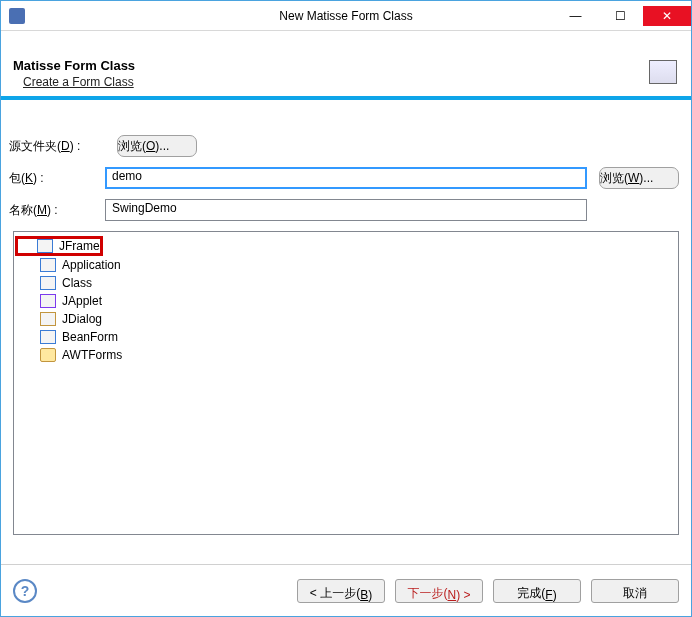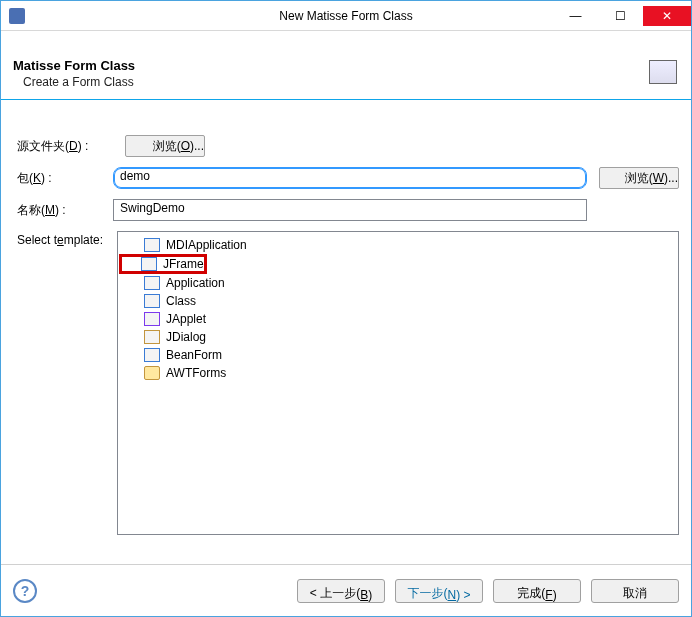--- a/index.html
+++ b/index.html
@@ -50,54 +50,54 @@
     color:#000;
   }
   .titlebar .ctrl.close {
     background:#e81123; color:#fff; width:48px; height:20px;
   }
   .header-panel {
     height: 48px;
     padding: 6px 12px;
     display:flex; align-items:flex-start;
     position:relative;
-    border-bottom:1px solid #0ea5e9;
+    border-bottom:4px solid #0ea5e9;
   }
   .header-panel .titles { display:flex; flex-direction:column; }
   .header-title { font-size: 13px; font-weight: bold; }
-  .header-sub { font-size: 12px; color:#222; margin-top:2px; margin-left:10px;}
+  .header-sub { font-size: 12px; color:#222; margin-top:2px; margin-left:10px;text-decoration:underline;}
   .header-icon {
     position:absolute; right:14px; top:8px;
     width: 28px; height: 24px;
     border:1px solid #666;
     background: linear-gradient(#eef, #dde);
   }
   .body {
-    flex:1; padding: 14px 12px 8px 16px;
+    flex:1; padding: 14px 12px 8px 8px;
     display:flex; flex-direction:column;
   }
   .row { display:flex; align-items:center; margin-bottom:10px; }
   .label { width: 96px; font-size:12px; }
   .underl { text-decoration: underline; }
   .textbox {
     flex:1; height:22px;
     border:1px solid #828790;
     background:#fff; padding:1px 6px;
     font-size:12px;
     color:#000;
   }
-  .textbox[data-focus="true"] { border-color:#3399ff; box-shadow:0 0 0 1px #3399ff inset;border-radius:8px; }
+  .textbox[data-focus="true"] { border-color:#3399ff; box-shadow:0 0 0 1px #3399ff inset; }
   .browse-btn {
     width: 80px; height:22px;
     margin-left:12px;
     border:1px solid #a0a0a0;
     background:#f0f0f0;
-    font-size:12px; text-align:right;
+    font-size:12px; text-align:left;
     line-height:20px;
-    border-radius:2px;
+    border-radius:7px;
   }
   .browse-spacer { width:80px; height:22px; margin-left:12px; visibility:hidden; }
   .tree-panel {
     flex:1;
     border:1px solid #828790;
     background:#fff;
     margin-left:4px;
     padding:4px 4px;
     overflow:auto;
   }
@@ -144,21 +144,21 @@
   }
   .btn-row { margin-left:auto; display:flex; gap:10px; }
   .btn {
     width:88px; height:24px;
     border:1px solid #a0a0a0;
     background:#f0f0f0;
     font-size:12px;
     display:flex; align-items:flex-end; justify-content:center;
     border-radius:3px;
   }
-  .btn.disabled { color:#0369a1; }
+  .btn.disabled { color:#b91c1c; }
 </style>
 </head>
 <body>
 
 <div class="window">
 
   <div class="titlebar">
     <span class="app-icon"></span>
     <div class="title">New Matisse Form Class</div>
     <div class="controls">
@@ -199,28 +199,21 @@
 
     <div class="row">
       <div class="label">
         <span>名称(</span><span class="underl">M</span><span>) :</span>
       </div>
       <div class="textbox">SwingDemo</div>
       <div class="browse-spacer"></div>
     </div>
 
     <div class="tree-wrap" style="flex:1;">
-      <div class="tree-label-col">
-        <span>Select t</span><span class="underl">e</span><span>mplate:</span>
-      </div>
       <div class="tree-panel" id="tree">
-          <div class="tree-item">
-            <span class="icon app"></span>
-            <span>MDIApplication</span>
-          </div>
           <div class="tree-item highlight-box">
             <span class="icon app"></span>
             <span>JFrame</span>
           </div>
           <div class="tree-item">
             <span class="icon app"></span>
             <span>Application</span>
           </div>
           <div class="tree-item">
             <span class="icon app"></span>

